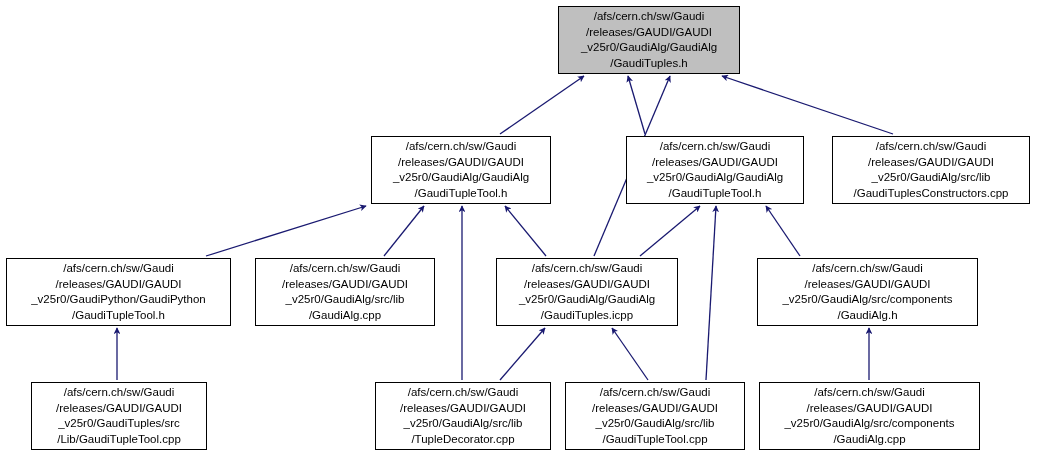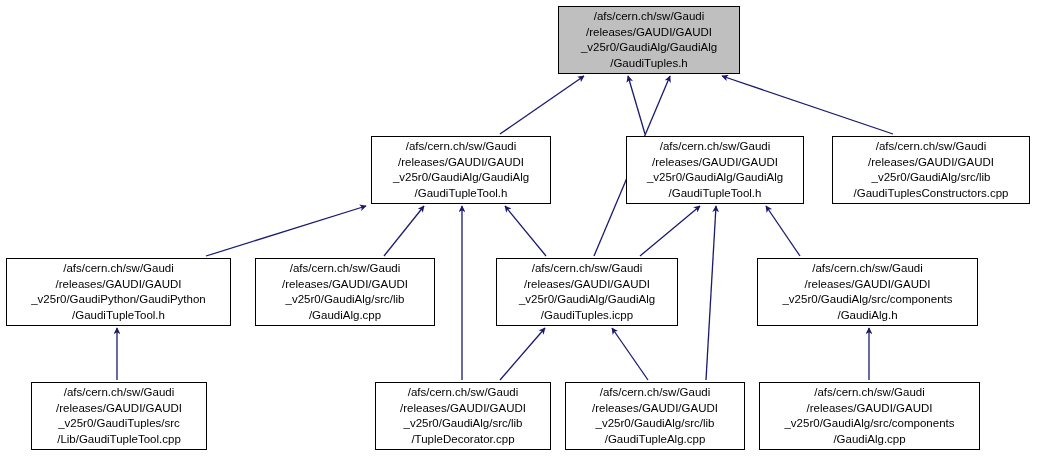--- a/index.html
+++ b/index.html
@@ -131,21 +131,21 @@
       <div class="node" style="left: 375px; top: 382px; width: 176px; height: 68px;">
         <span class="ln">/afs/cern.ch/sw/Gaudi</span>
         <span class="ln">/releases/GAUDI/GAUDI</span>
         <span class="ln">_v25r0/GaudiAlg/src/lib</span>
         <span class="ln">/TupleDecorator.cpp</span>
       </div>
       <div class="node" style="left: 565px; top: 382px; width: 180px; height: 68px;">
         <span class="ln">/afs/cern.ch/sw/Gaudi</span>
         <span class="ln">/releases/GAUDI/GAUDI</span>
         <span class="ln">_v25r0/GaudiAlg/src/lib</span>
-        <span class="ln">/GaudiTupleAlg.cpp</span>
+        <span class="ln">/GaudiTupleTool.cpp</span>
       </div>
       <div class="node" style="left: 759px; top: 382px; width: 221px; height: 68px;">
         <span class="ln">/afs/cern.ch/sw/Gaudi</span>
         <span class="ln">/releases/GAUDI/GAUDI</span>
         <span class="ln">_v25r0/GaudiAlg/src/components</span>
         <span class="ln">/GaudiAlg.cpp</span>
       </div>
     </div>
 </div>
 

